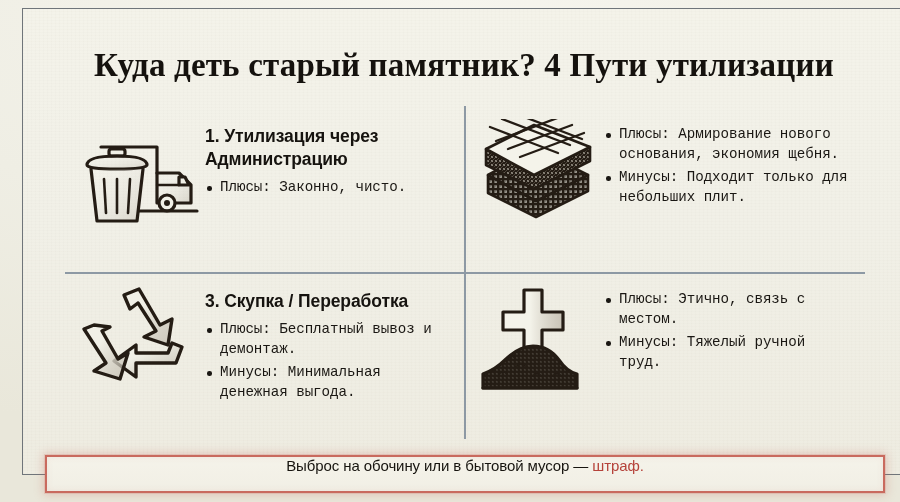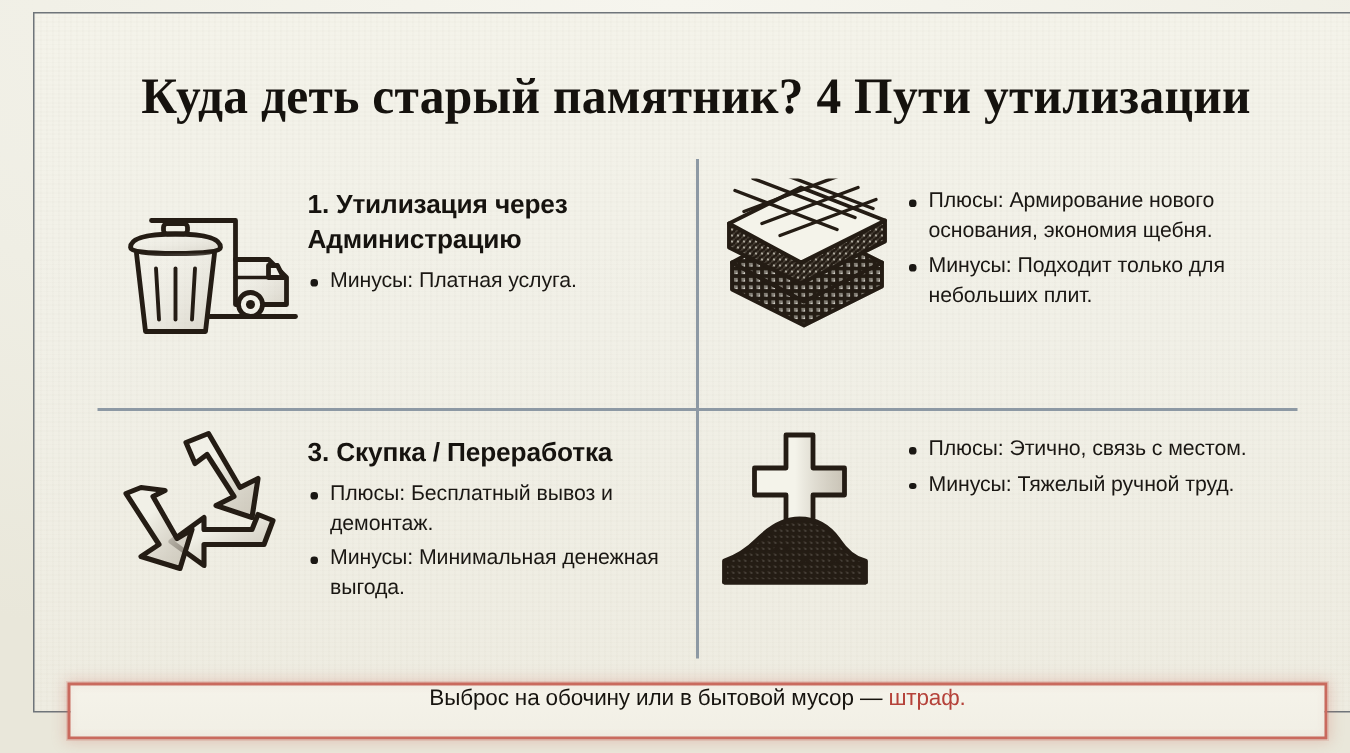--- a/index.html
+++ b/index.html
@@ -124,20 +124,21 @@
     padding: 0;
   }
   .bullets li {
     position: relative;
     padding-left: 15px;
     font-size: 14.2px;
     line-height: 19.5px;
     color: #1a1713;
     margin-bottom: 4px;
     letter-spacing: -.05px;
+    font-family: Liberation Mono, monospace;
   }
   .bullets li::before {
     content: "";
     position: absolute;
     left: 2px;
     top: 8px;
     width: 4.5px;
     height: 4.5px;
     border-radius: 50%;
     background: #1a1713;
@@ -214,21 +215,21 @@
 
             <circle cx="88" cy="80" r="8" fill="#f1f0e7"></circle>
             <circle cx="88" cy="80" r="3" fill="#241c14" stroke="none"></circle>
 
             <path d="M60 88 H118"></path>
           </svg>
         </div>
         <div class="text-col">
           <div class="q-head">1. Утилизация через Администрацию</div>
           <ul class="bullets">
-            <li>Минусы: Платная услуга.</li>
+            <li>Плюсы: Законно, чисто.</li>
           </ul>
         </div>
       </div>
 
       <div class="quad">
         <div class="icon-wrap">
           <svg width="120" height="112" viewBox="0 0 120 112" fill="none" stroke="#241c14" stroke-width="2.6" stroke-linejoin="round" stroke-linecap="round">
             <defs>
               <pattern id="dots2" width="5" height="5" patternUnits="userSpaceOnUse">
                 <rect width="5" height="5" fill="#f1f0e7"></rect>

